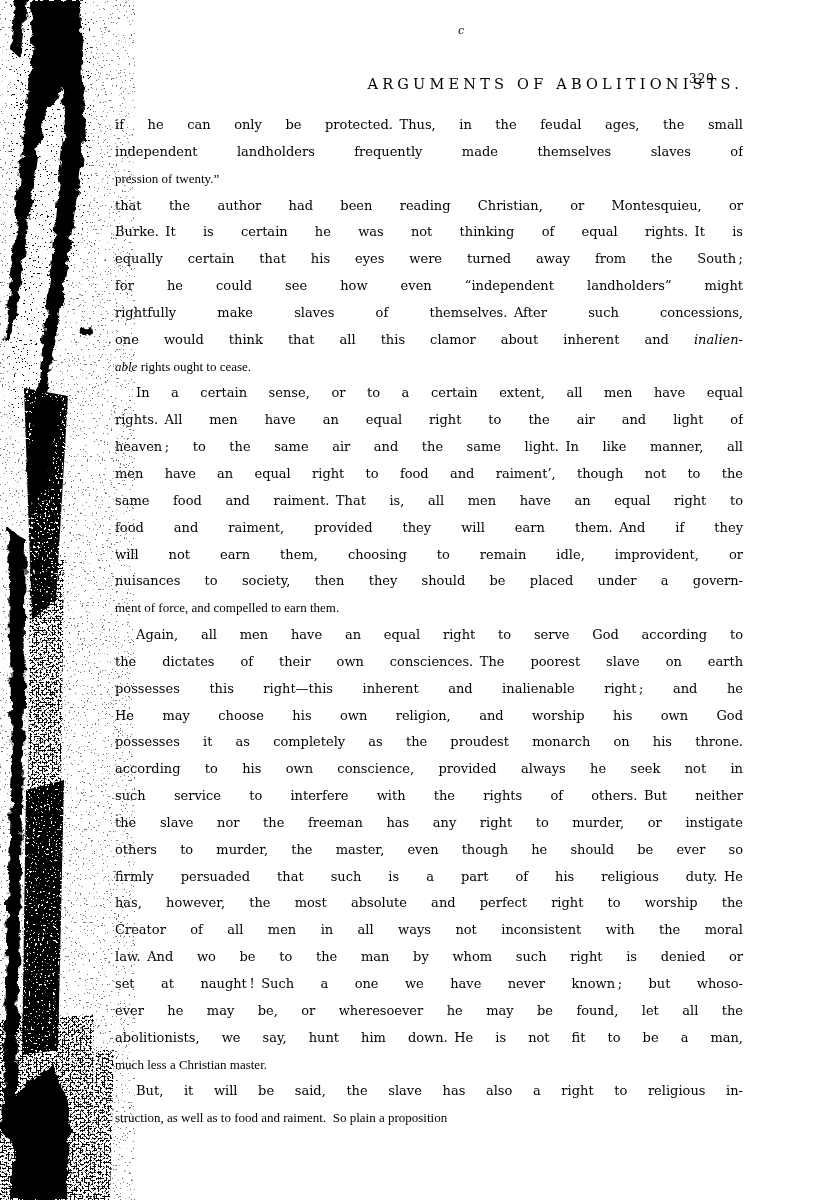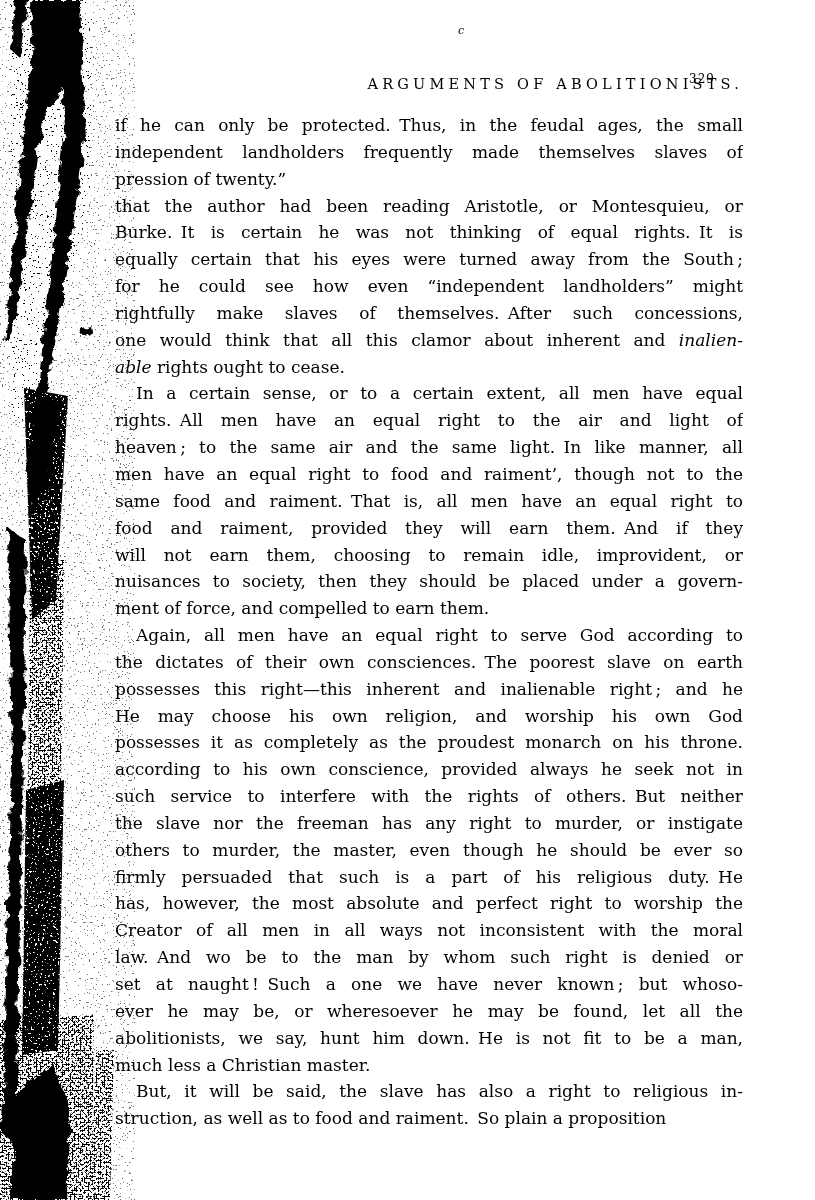--- a/index.html
+++ b/index.html
@@ -33,29 +33,29 @@
     letter-spacing: 1px;
   }
   
   .text-block {
     position: absolute;
     left: 115px; top: 112px; width: 628px;
   }
   .line {
     height: 26.85px;
     line-height: 26.85px;
-    font-size: 17px;
+    font-size: 13px;
     text-align: justify;
     text-align-last: justify;
     text-justify: inter-word;
     overflow: hidden;
     white-space: normal;
   }
   .line.indent { text-indent: 21px; }
-  .line.para-end { text-align: center; text-align-last: left; }
+  .line.para-end { text-align: center; text-align-last: left; font-family: Liberation Serif, serif; }
   .it { font-style: italic; }
   
   .stray-mark {
     position: absolute;
     left: 458px; top: 24px;
     font-size: 11px;
     font-style: italic;
   }
   .artifact {
     position: absolute;
@@ -116,21 +116,21 @@
     <span class="running-title">ARGUMENTS OF ABOLITIONISTS.</span>
     <span class="page-number">329</span>
   </div>
 
   <span class="stray-mark">c</span>
 
   <div class="text-block">
       <div class="line">if he can only be protected. Thus, in the feudal ages, the small</div>
       <div class="line">independent landholders frequently made themselves slaves of</div>
       <div class="line para-end">pression of twenty.”</div>
-      <div class="line">that the author had been reading Aristotle, or Montesquieu, or</div>
+      <div class="line">that the author had been reading Christian, or Montesquieu, or</div>
       <div class="line">Burke. It is certain he was not thinking of equal rights. It is</div>
       <div class="line">equally certain that his eyes were turned away from the South ;</div>
       <div class="line">for he could see how even “independent landholders” might</div>
       <div class="line">rightfully make slaves of themselves. After such concessions,</div>
       <div class="line"><span>one would think that all this clamor about inherent and </span><span class="it">inalien-</span></div>
       <div class="line para-end"><span class="it">able</span><span> rights ought to cease.</span></div>
       <div class="line indent">In a certain sense, or to a certain extent, all men have equal</div>
       <div class="line">rights. All men have an equal right to the air and light of</div>
       <div class="line">heaven ; to the same air and the same light. In like manner, all</div>
       <div class="line">men have an equal right to food and raiment’, though not to the</div>

